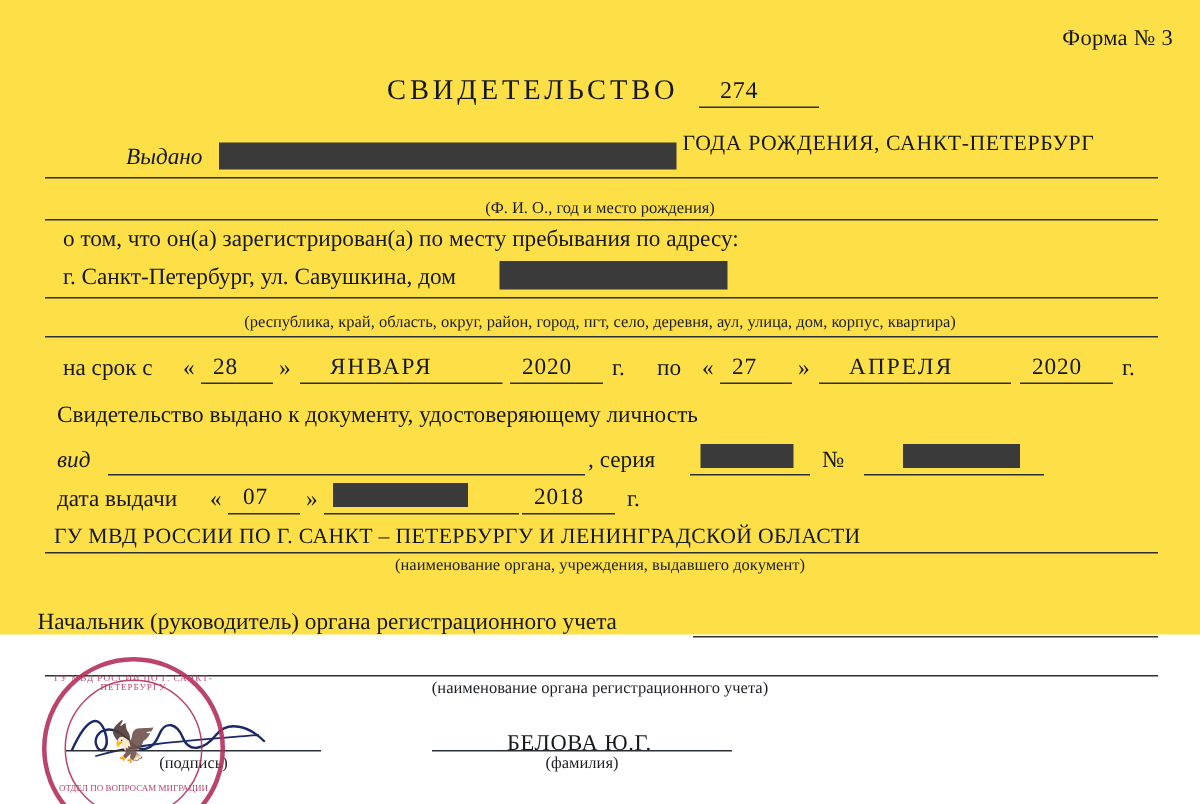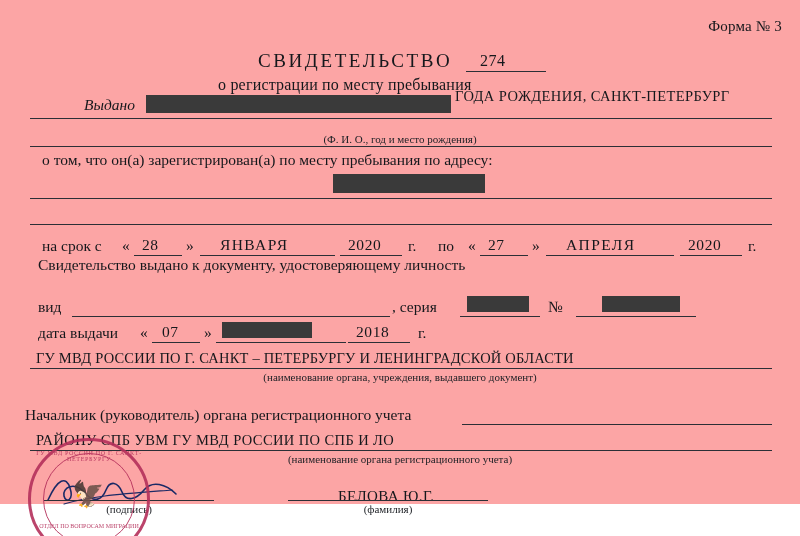--- a/index.html
+++ b/index.html
@@ -11,22 +11,22 @@
     width: 800px;
     height: 536px;
     font-family: "Liberation Serif", serif;
     color: #16181c;
     position: relative;
     overflow: hidden;
   }
   .page {
     position: relative;
     width: 800px;
-    height: 504px;
-    background: #fca5a5;
+    height: 423px;
+    background: #fde047;
   }
   
   .form-no {
     position: absolute;
     right: 18px;
     top: 18px;
     font-size: 15px;
     letter-spacing: .2px;
   }
   
@@ -166,34 +166,35 @@
 </head>
 <body>
 
 <div class="page">
 
   <div class="form-no">Форма № 3</div>
 
   <div class="title-main">СВИДЕТЕЛЬСТВО</div>
   <div class="title-number">274</div>
   <div class="title-number-line rule"></div>
-  <div class="title-sub">о регистрации по месту пребывания</div>
 
   <div class="txt" style="left:84px; top:96px;font-style:italic;">Выдано</div>
   <div class="redact" style="left:146px; top:95px; width:305px; height:18px;"></div>
   <div class="txt caps" style="left:455px; top:88px; font-size:14.5px;">ГОДА РОЖДЕНИЯ, САНКТ-ПЕТЕРБУРГ</div>
   <div class="rule" style="left:30px; top:118px; width:742px;"></div>
 
   <div class="center-cap" style="left:230px; top:133px; width:340px;">(Ф. И. О., год и место рождения)</div>
   <div class="rule" style="left:30px; top:146px; width:742px;"></div>
 
   <div class="txt" style="left:42px; top:151px;">о том, что он(а) зарегистрирован(а) по месту пребывания по адресу:</div>
 
+  <div class="txt" style="left:42px; top:176px;">г. Санкт-Петербург, ул. Савушкина, дом</div>
   <div class="redact" style="left:333px; top:174px; width:152px; height:19px;"></div>
   <div class="rule" style="left:30px; top:198px; width:742px;"></div>
+  <div class="center-cap" style="left:120px; top:209px; width:560px;">(республика, край, область, округ, район, город, пгт, село, деревня, аул, улица, дом, корпус, квартира)</div>
   <div class="rule" style="left:30px; top:224px; width:742px;"></div>
 
   <div class="txt" style="left:42px; top:237px;">на срок с</div>
   <div class="txt" style="left:122px; top:237px;">«</div>
   <div class="txt bold-val" style="left:142px; top:236px;">28</div>
   <div class="rule" style="left:134px; top:255px; width:48px;"></div>
   <div class="txt" style="left:186px; top:237px;">»</div>
   <div class="txt bold-val spaced" style="left:220px; top:236px;">ЯНВАРЯ</div>
   <div class="rule" style="left:200px; top:255px; width:135px;"></div>
   <div class="txt bold-val" style="left:348px; top:236px;">2020</div>
@@ -203,23 +204,23 @@
   <div class="txt" style="left:468px; top:237px;">«</div>
   <div class="txt bold-val" style="left:488px; top:236px;">27</div>
   <div class="rule" style="left:480px; top:255px; width:48px;"></div>
   <div class="txt" style="left:532px; top:237px;">»</div>
   <div class="txt bold-val spaced" style="left:566px; top:236px;">АПРЕЛЯ</div>
   <div class="rule" style="left:546px; top:255px; width:128px;"></div>
   <div class="txt bold-val" style="left:688px; top:236px;">2020</div>
   <div class="rule" style="left:680px; top:255px; width:62px;"></div>
   <div class="txt" style="left:748px; top:237px;">г.</div>
 
-  <div class="txt" style="left:38px; top:256px;">Свидетельство выдано к документу, удостоверяющему личность</div>
-
-  <div class="txt" style="left:38px; top:298px;">вид</div>
+  <div class="txt" style="left:38px; top:268px;">Свидетельство выдано к документу, удостоверяющему личность</div>
+
+  <div class="txt" style="left:38px; top:298px;font-style:italic;">вид</div>
   <div class="rule" style="left:72px; top:316px; width:318px;"></div>
   <div class="txt" style="left:392px; top:298px;">, серия</div>
   <div class="redact" style="left:467px; top:296px; width:62px; height:16px;"></div>
   <div class="rule" style="left:460px; top:316px; width:80px;"></div>
   <div class="txt" style="left:548px; top:298px;">№</div>
   <div class="redact" style="left:602px; top:296px; width:78px; height:16px;"></div>
   <div class="rule" style="left:576px; top:316px; width:120px;"></div>
 
   <div class="txt" style="left:38px; top:324px;">дата выдачи</div>
   <div class="txt" style="left:140px; top:324px;">«</div>
@@ -231,21 +232,20 @@
   <div class="txt bold-val" style="left:356px; top:323px;">2018</div>
   <div class="rule" style="left:348px; top:342px; width:62px;"></div>
   <div class="txt" style="left:418px; top:324px;">г.</div>
 
   <div class="txt" style="left:36px; top:350px; font-size:14.5px; letter-spacing:.2px;">ГУ  МВД  РОССИИ  ПО  Г. САНКТ – ПЕТЕРБУРГУ  И  ЛЕНИНГРАДСКОЙ ОБЛАСТИ</div>
   <div class="rule" style="left:30px; top:368px; width:742px;"></div>
   <div class="center-cap" style="left:150px; top:371px; width:500px;">(наименование органа, учреждения, выдавшего документ)</div>
 
   <div class="txt" style="left:25px; top:406px;">Начальник (руководитель) органа регистрационного учета</div>
   <div class="rule" style="left:462px; top:424px; width:310px;"></div>
-  <div class="txt caps" style="left:36px; top:432px; font-size:14.5px;">РАЙОНУ СПБ УВМ  ГУ  МВД  РОССИИ  ПО СПБ  И  ЛО</div>
   <div class="rule" style="left:30px; top:450px; width:742px;"></div>
   <div class="center-cap" style="left:150px; top:453px; width:500px;">(наименование органа регистрационного учета)</div>
 
   <svg class="signature" viewBox="0 0 150 40">
     <path d="M4 30 C14 8, 22 6, 26 18 C30 30, 22 34, 20 26 C18 18, 30 10, 42 24 C50 33, 58 30, 62 20 C66 10, 74 12, 78 22 C82 32, 92 30, 100 20 C108 10, 122 14, 132 24" fill="none" stroke="#1b2a66" stroke-width="1.6" stroke-linecap="round"></path>
     <path d="M20 34 C46 26, 78 24, 128 20" fill="none" stroke="#1b2a66" stroke-width="1.2" stroke-linecap="round"></path>
   </svg>
   <div class="rule" style="left:44px; top:500px; width:170px;"></div>
   <div class="center-cap" style="left:84px; top:503px; width:90px;">(подпись)</div>
 

